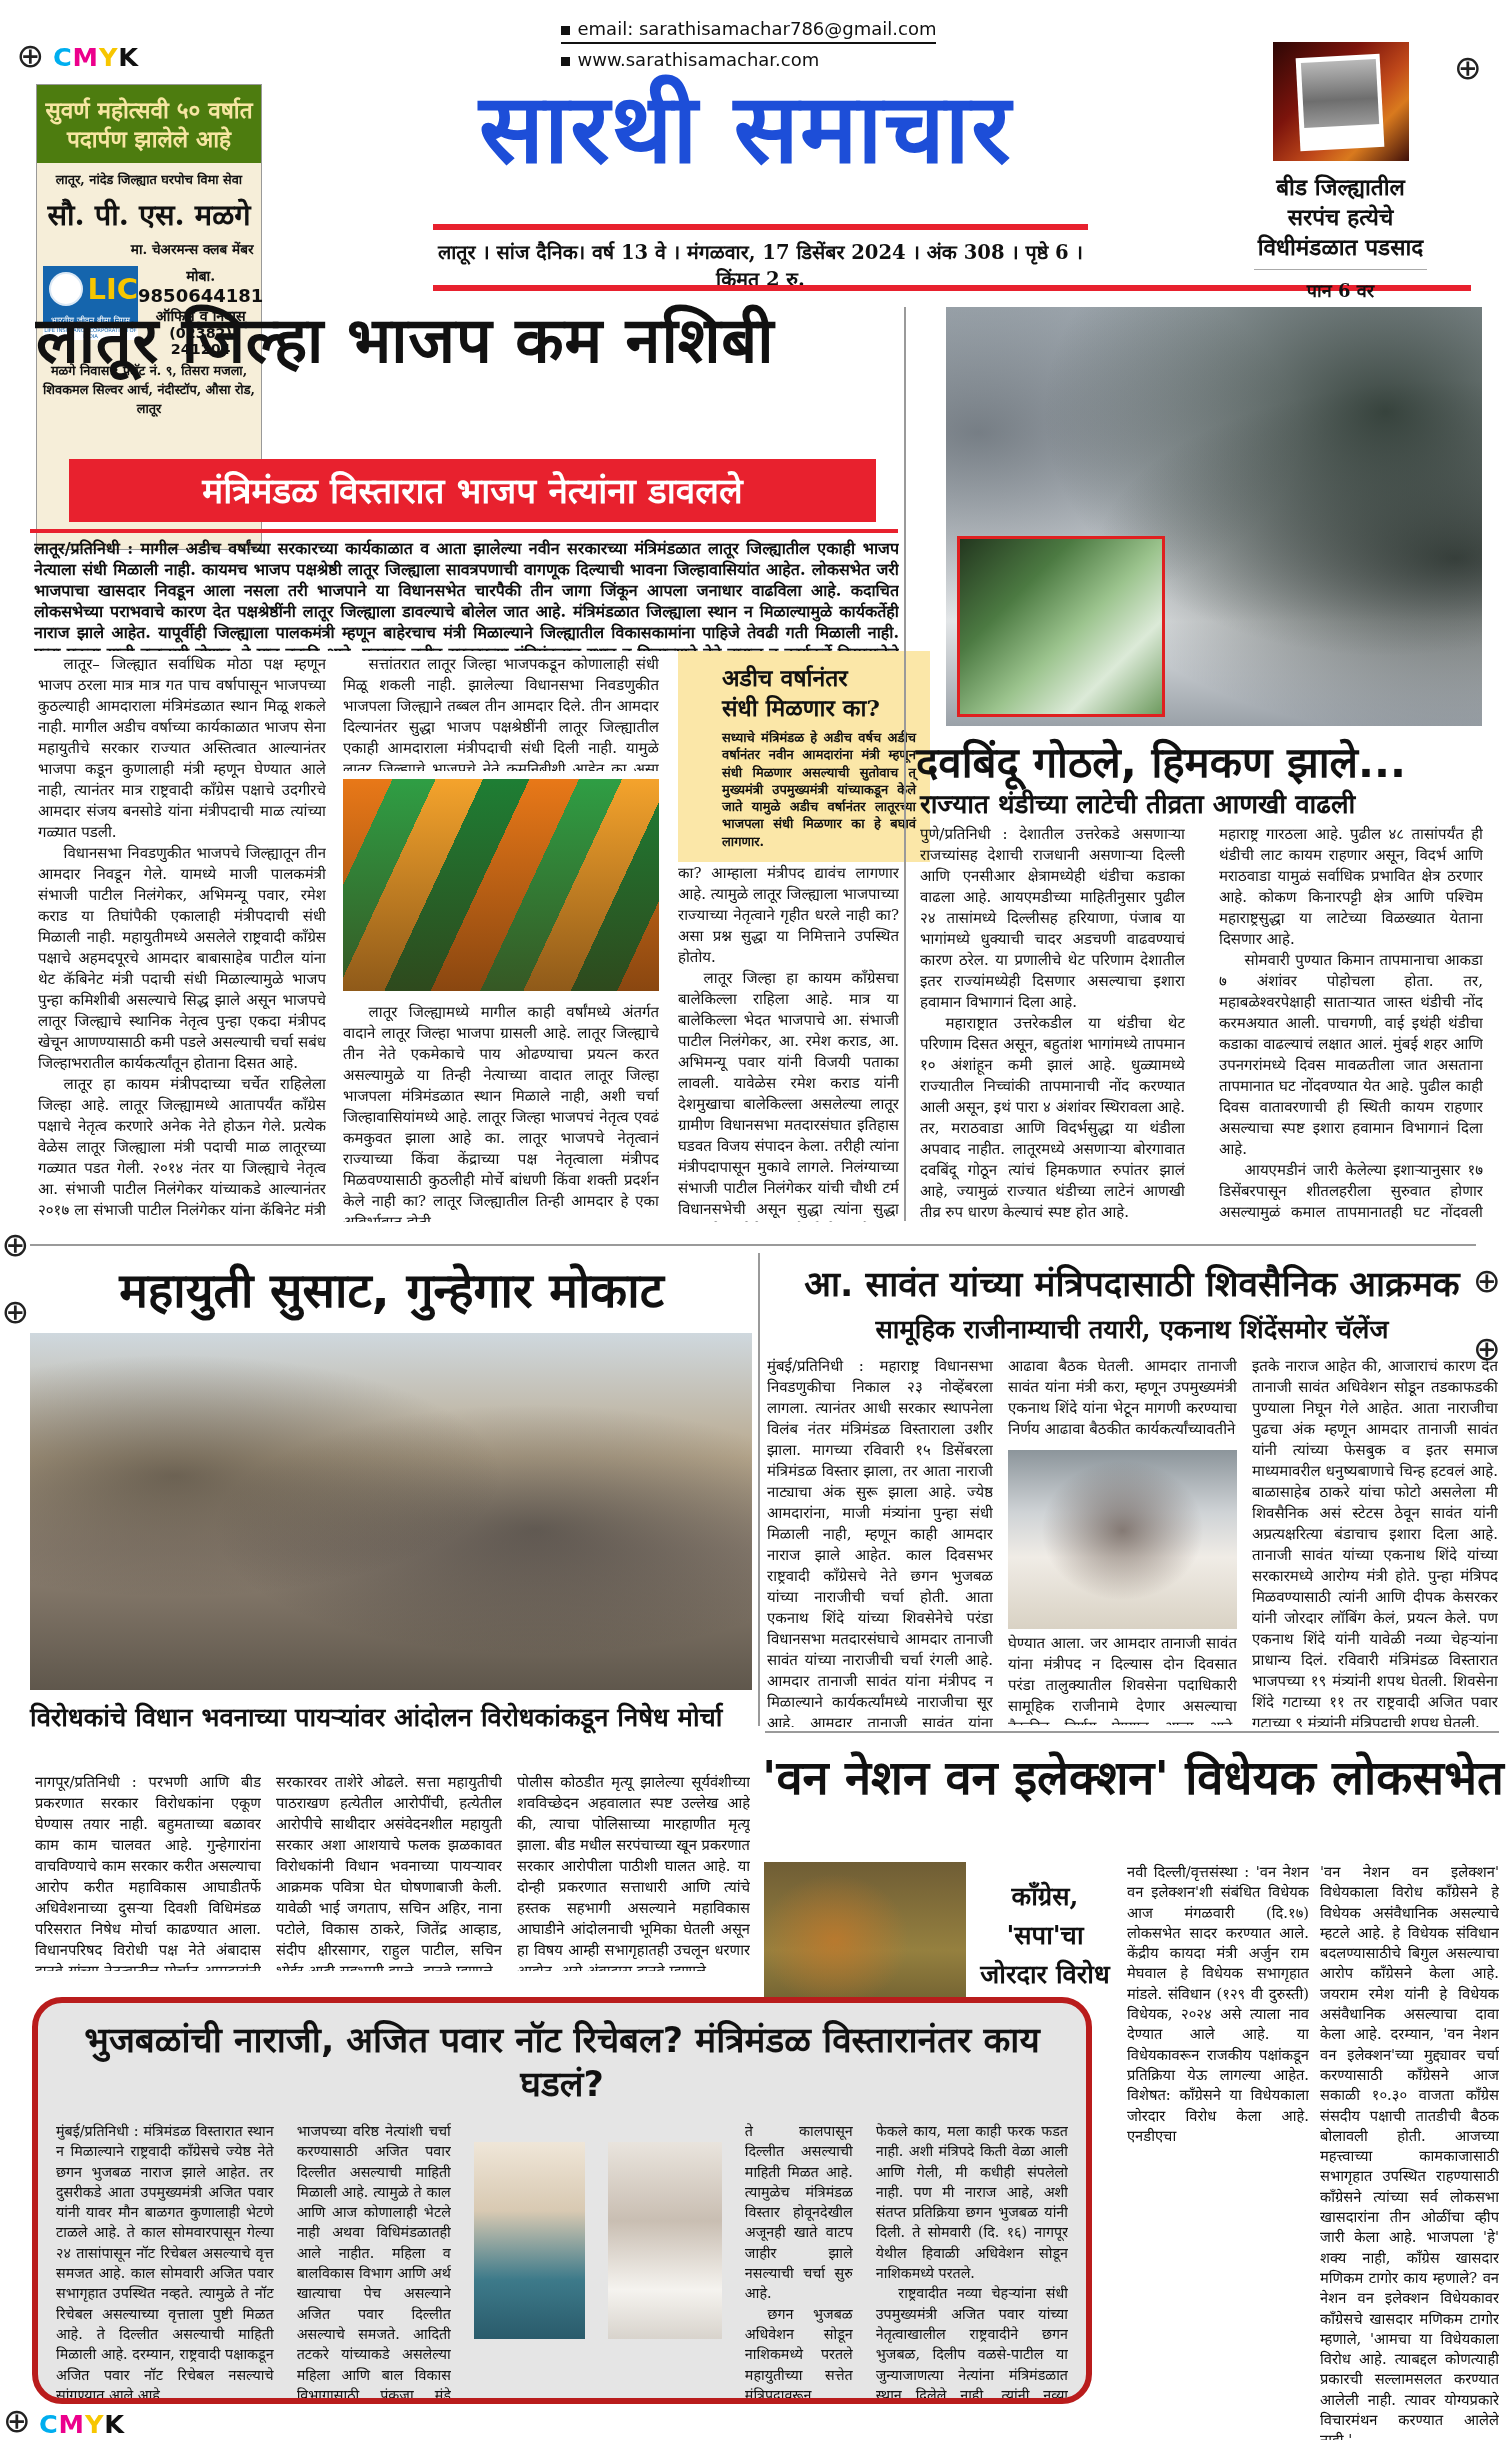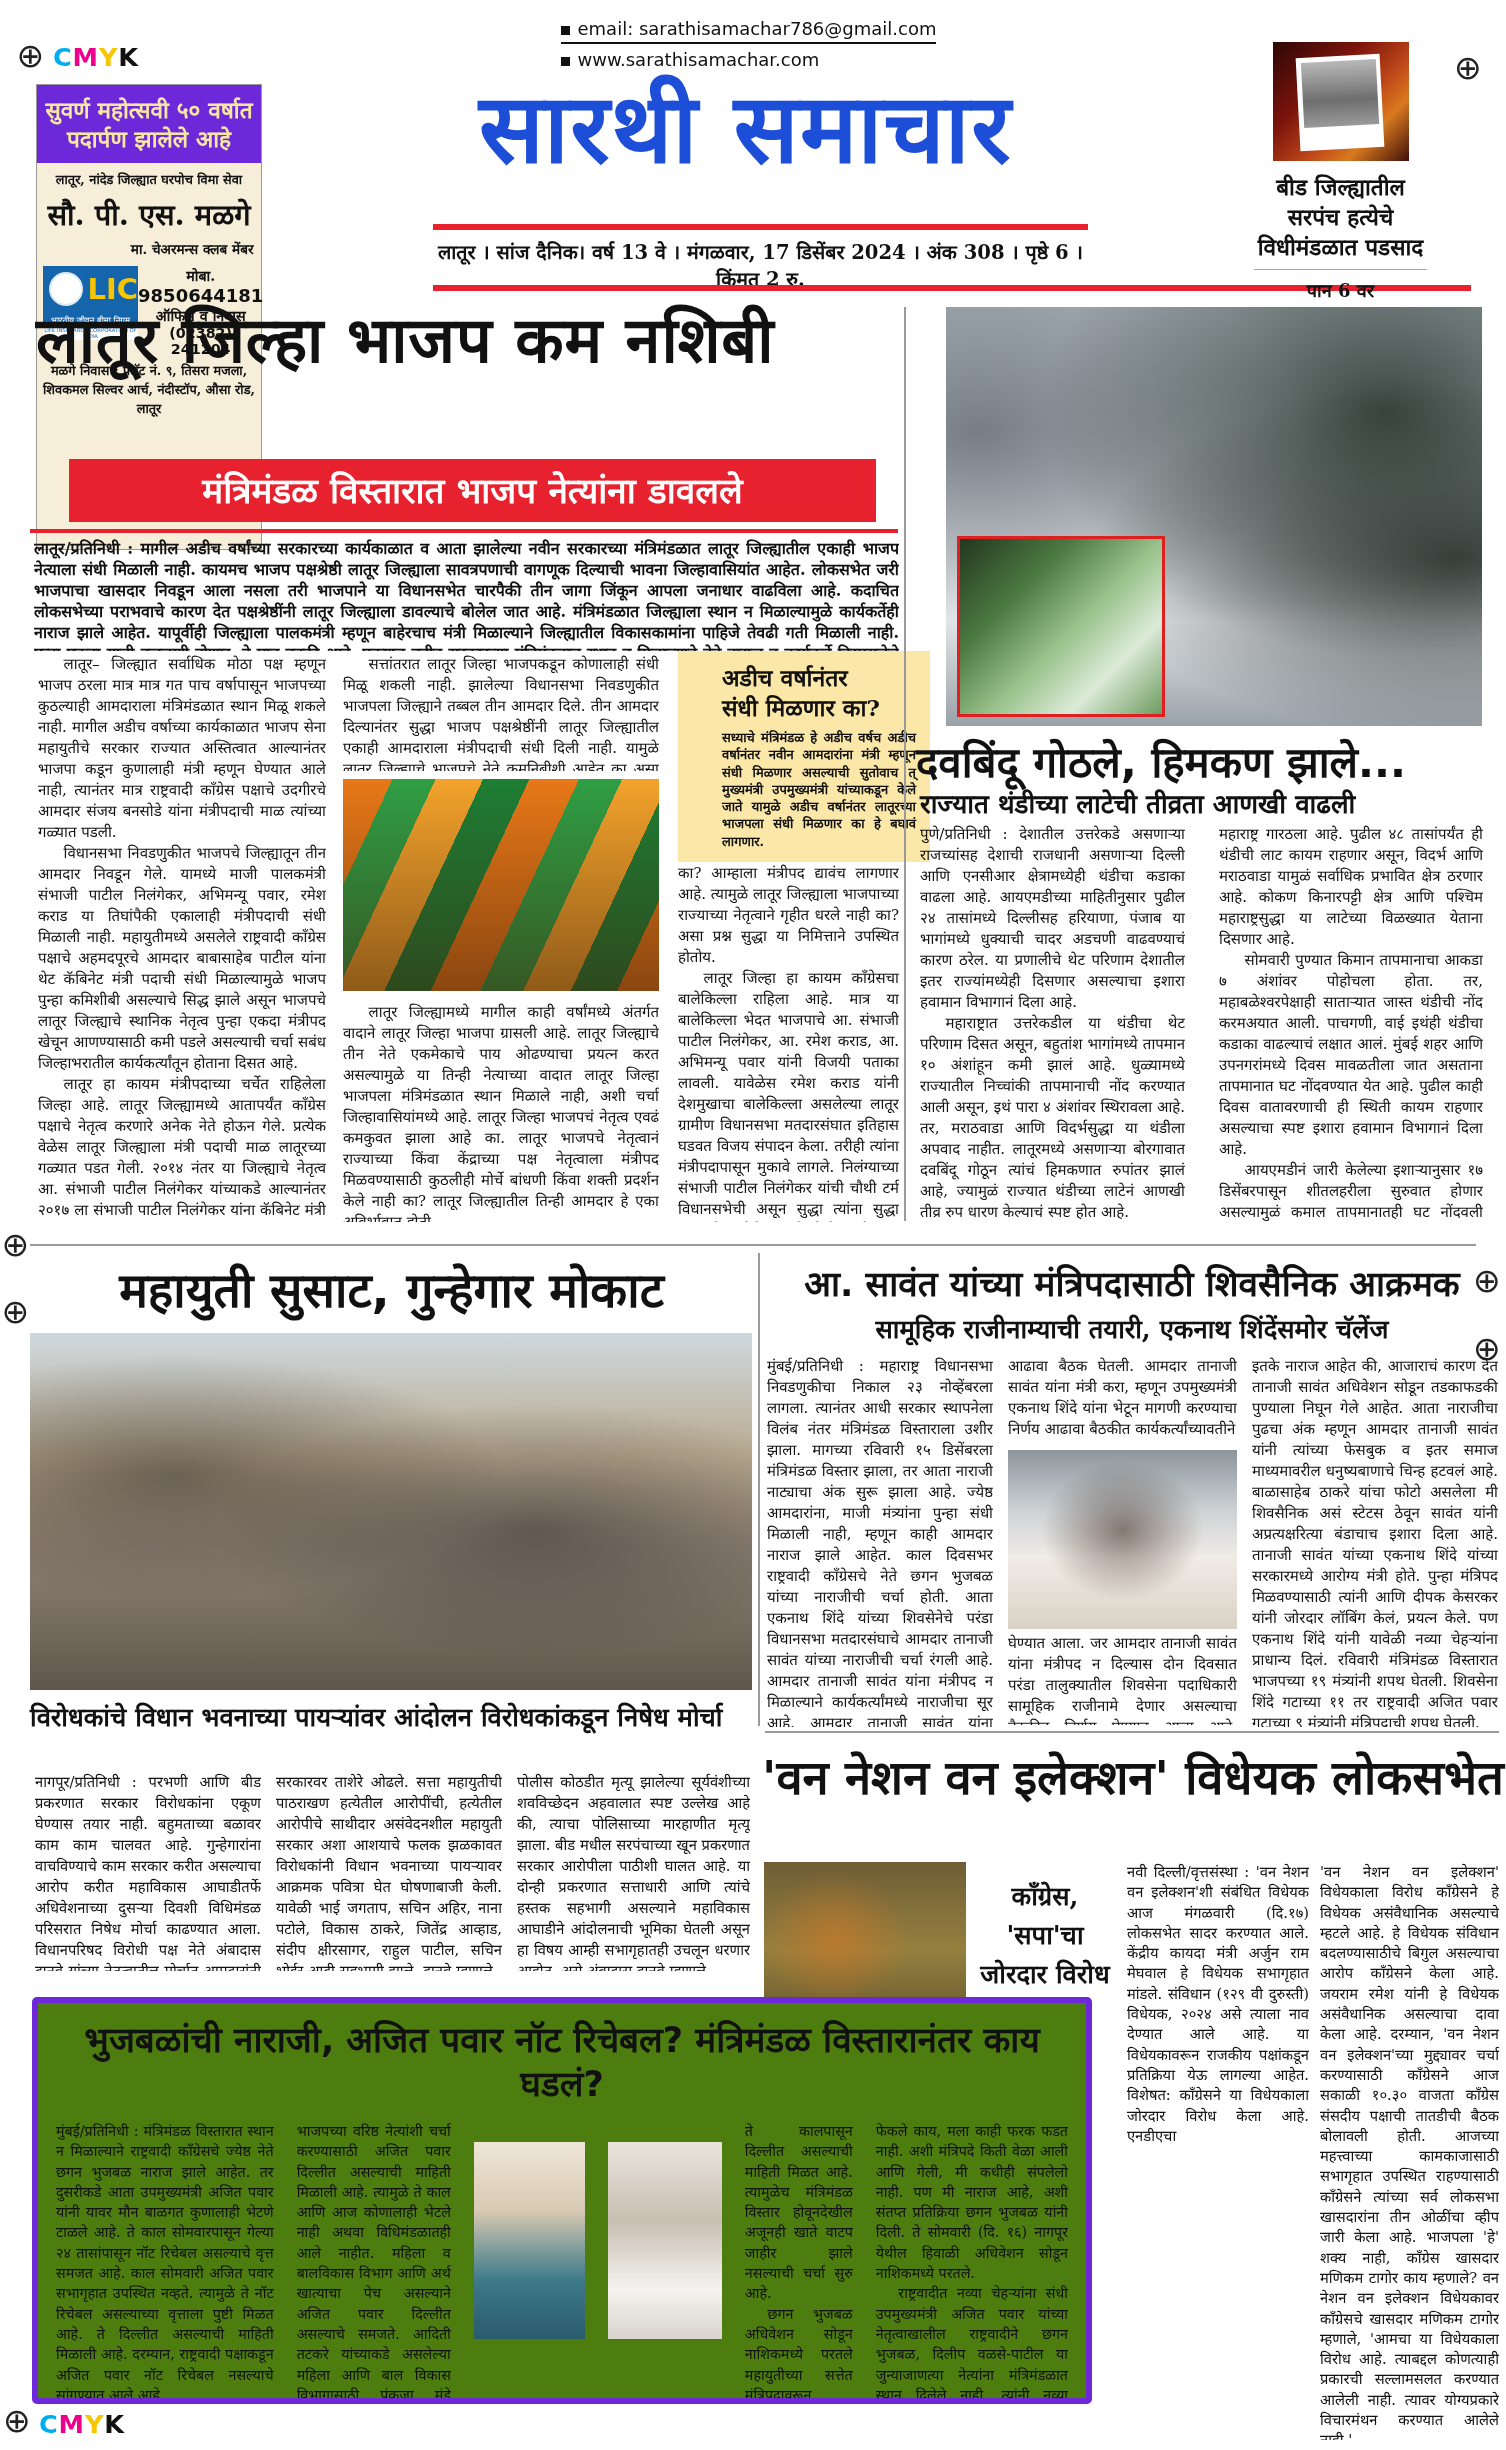--- a/index.html
+++ b/index.html
@@ -9,21 +9,21 @@
   .bold{font-weight:700;}
   .center{text-align:center;}
   .justify{text-align:justify;}
   .clip{overflow:hidden;}
   
   .reg{font-family:"DejaVu Sans",sans-serif;font-weight:200;color:#222;font-size:33px;line-height:33px;}
   .cmyk{font-family:"DejaVu Sans",sans-serif;font-weight:700;font-size:25.6px;letter-spacing:0.8px;}
   .cmyk .c{color:#00aeef}.cmyk .m{color:#ec008c}.cmyk .y{color:#f7c600}.cmyk .k{color:#111}
   
   .adbox{border:0.8px solid #999;background:#f6eed9;}
-  .ad-banner{background:#6d28d9;color:#f7e6a2;text-align:center;font-weight:700;
+  .ad-banner{background:#4d7c0f;color:#f7e6a2;text-align:center;font-weight:700;
              font-size:22.6px;line-height:29px;padding:10.5px 4.5px 9px 4.5px;}
   .ad-tag{font-size:12.8px;font-weight:700;text-align:center;margin-top:7.5px;}
   .ad-name{font-size:29px;font-weight:700;text-align:left;padding-left:10.5px;margin-top:6px;}
   .ad-desig{font-size:13.6px;font-weight:700;text-align:right;padding-right:7.5px;margin-top:6px;}
   .lic{background:#1565ad;width:99px;color:#fff;}
   .lic-top{display:flex;align-items:center;height:47px;}
   .lic-circle{width:30px;height:30px;border-radius:50%;background:#fff;margin:0 4.5px 0 6px;
               border:2.3px solid #dce9f5;}
   .lic-word{color:#f7c600;font-family:"DejaVu Sans",sans-serif;font-weight:700;font-size:29px;line-height:29px;}
   .lic-hindi{font-size:8.3px;text-align:center;background:#1565ad;color:#fff;padding:1.5px 0;}
@@ -70,21 +70,21 @@
      linear-gradient(180deg,#8c959b 0%,#cfd3d6 35%,#f0ece6 60%,#d9d2c4 100%);}
   .photo-parliament{background:
      radial-gradient(ellipse at 35% 40%,rgba(200,120,40,.7) 0%,rgba(200,120,40,0) 40%),
      linear-gradient(180deg,#6f5d35 0%,#95803f 45%,#4e4425 100%);}
   .photo-bhujbal{background:linear-gradient(180deg,#efe6d8 0%,#d8c9b2 35%,#3d7a8a 70%,#2a5b6b 100%);}
   .photo-ajit{background:linear-gradient(180deg,#e9e4dd 0%,#c9beb2 40%,#f5f3ef 75%,#d8d3cc 100%);}
   .hline{background:#9a9a9a;height:1.5px;}
   .vline{background:#9a9a9a;width:1.5px;}
   .sec-headline{font-weight:700;font-family:"DejaVu Sans",sans-serif;}
   
-  .bhujbox{background:#4d7c0f;border:6px solid #6d28d9;border-radius:5px;}
+  .bhujbox{background:#e5e5e5;border:6px solid #b91c1c;border-radius:30px;}
   .bhuj-head{font-weight:700;font-size:35px;line-height:44px;text-align:center;font-family:"DejaVu Sans",sans-serif;}
   .bhuj-cols{display:flex;gap:23px;margin-top:15px;}
   .bhuj-col{font-size:14.3px;line-height:20.3px;text-align:justify;overflow:hidden;height:303px;}
   .bhuj-col p{margin:0;text-indent:22.6px;}
   .caption-big{font-weight:700;font-size:25.6px;line-height:39px;text-align:center;}
 </style>
 </head>
 <body>
 
 <div id="paper">

